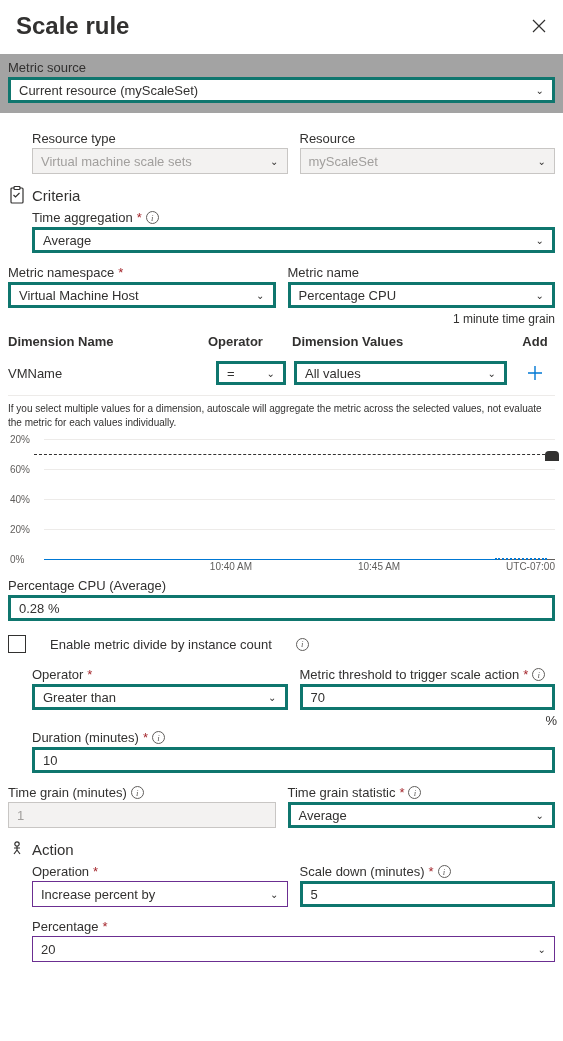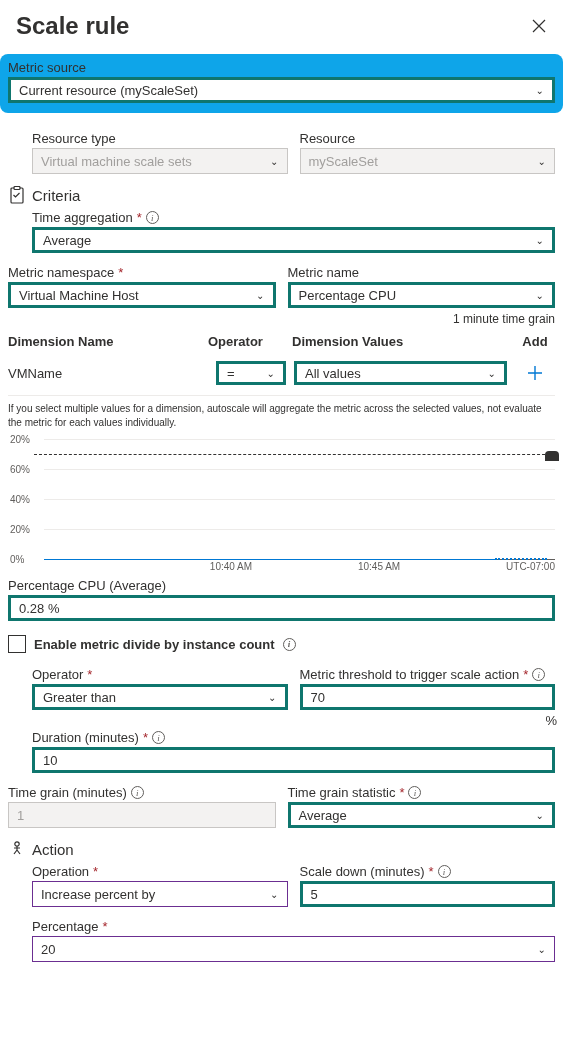--- a/index.html
+++ b/index.html
@@ -20,24 +20,23 @@
   }
   .header h1 { font-size: 24px; font-weight: 600; }
   .close-x {
     cursor: pointer;
     width: 16px; height: 16px;
     display: flex; align-items: center; justify-content: center;
     font-size: 16px;
     color: #323130;
   }
   .gray-band {
-    background: #0ea5e9;
+    background: #a3a3a3;
     padding: 6px 8px 10px 8px;
     margin: 0 -8px 18px -8px;
-    border-radius: 8px;
   }
   .field-label {
     font-size: 13px;
     color: #323130;
     margin-bottom: 2px;
     display: flex;
     align-items: center;
     gap: 4px;
   }
   .req { color: #a4262c; }
@@ -189,23 +188,22 @@
   .chart-xaxis {
     display: flex;
     justify-content: space-between;
     font-size: 10px;
     color: #605e5c;
     margin: 2px 0 6px 36px;
   }
   .checkbox-row {
     display: flex;
     align-items: center;
-    gap: 8px;
+    gap: 24px;
     margin: 14px 0;
-    font-weight: bold;
   }
   .chk {
     width: 18px; height: 18px;
     border: 1px solid #323130;
     background: #fff;
     cursor: pointer;
   }
   .unit-suffix {
     position: absolute;
     right: -2px;

